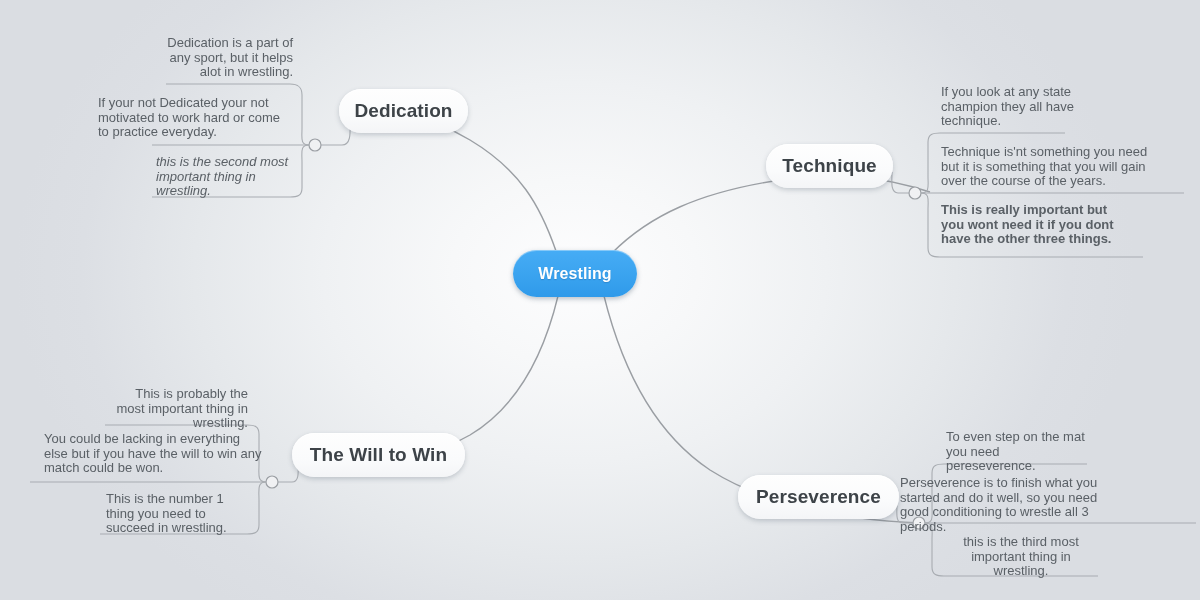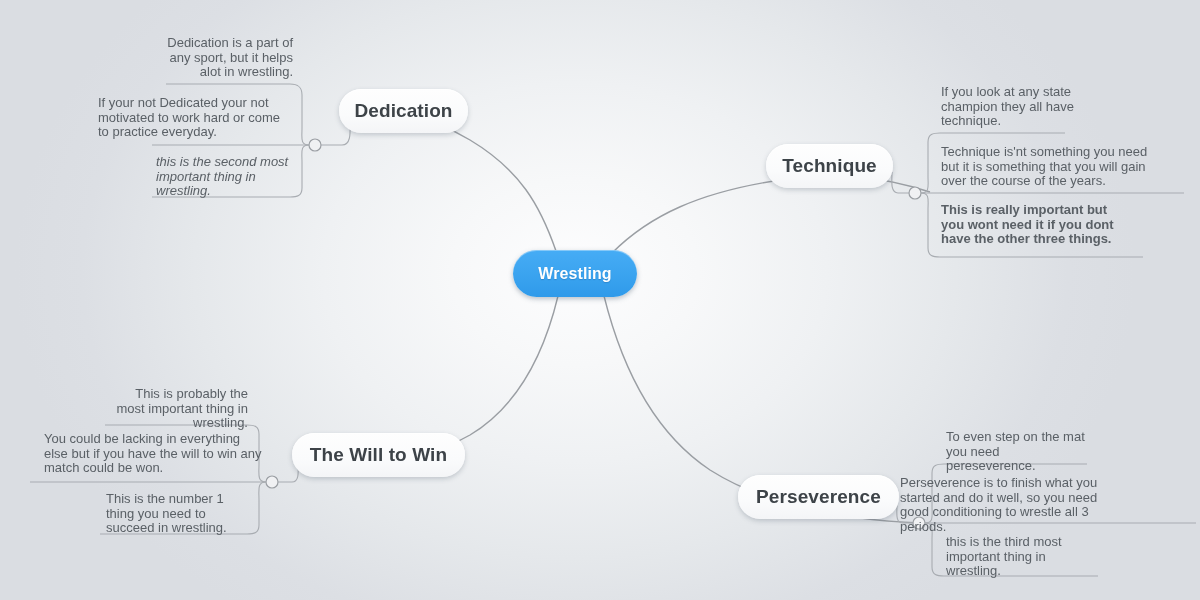--- a/index.html
+++ b/index.html
@@ -160,15 +160,15 @@
   <div class="sub right" style="left:941px; top:85px; width:134px;">If you look at any state champion they all have technique.</div>
   <div class="sub right" style="left:941px; top:145px; width:226px;">Technique is'nt something you need but it is something that you will gain over the course of the years.</div>
   <div class="sub right" style="left:941px; top:203px; width:190px;font-weight:bold;">This is really important but you wont need it if you dont have the other three things.</div>
 
   <div class="sub lead-left" style="left:108px; top:387px; width:140px;">This is probably the most important thing in wrestling.</div>
   <div class="sub left" style="left:44px; top:432px; width:222px;">You could be lacking in everything else but if you have the will to win any match could be won.</div>
   <div class="sub left" style="left:106px; top:492px; width:148px;">This is the number 1 thing you need to succeed in wrestling.</div>
 
   <div class="sub right" style="left:946px; top:430px; width:142px;">To even step on the mat you need pereseverence.</div>
   <div class="sub right" style="left:900px; top:476px; width:222px;">Perseverence is to finish what you started and do it well, so you need good conditioning to wrestle all 3 periods.</div>
-  <div class="sub right" style="left:946px; top:535px; width:150px;">this is the third most important thing in wrestling.</div>
+  <div class="sub right" style="left:946px; top:535px; width:150px;text-align:center;">this is the third most important thing in wrestling.</div>
 
 </div>
 
 </body></html>

